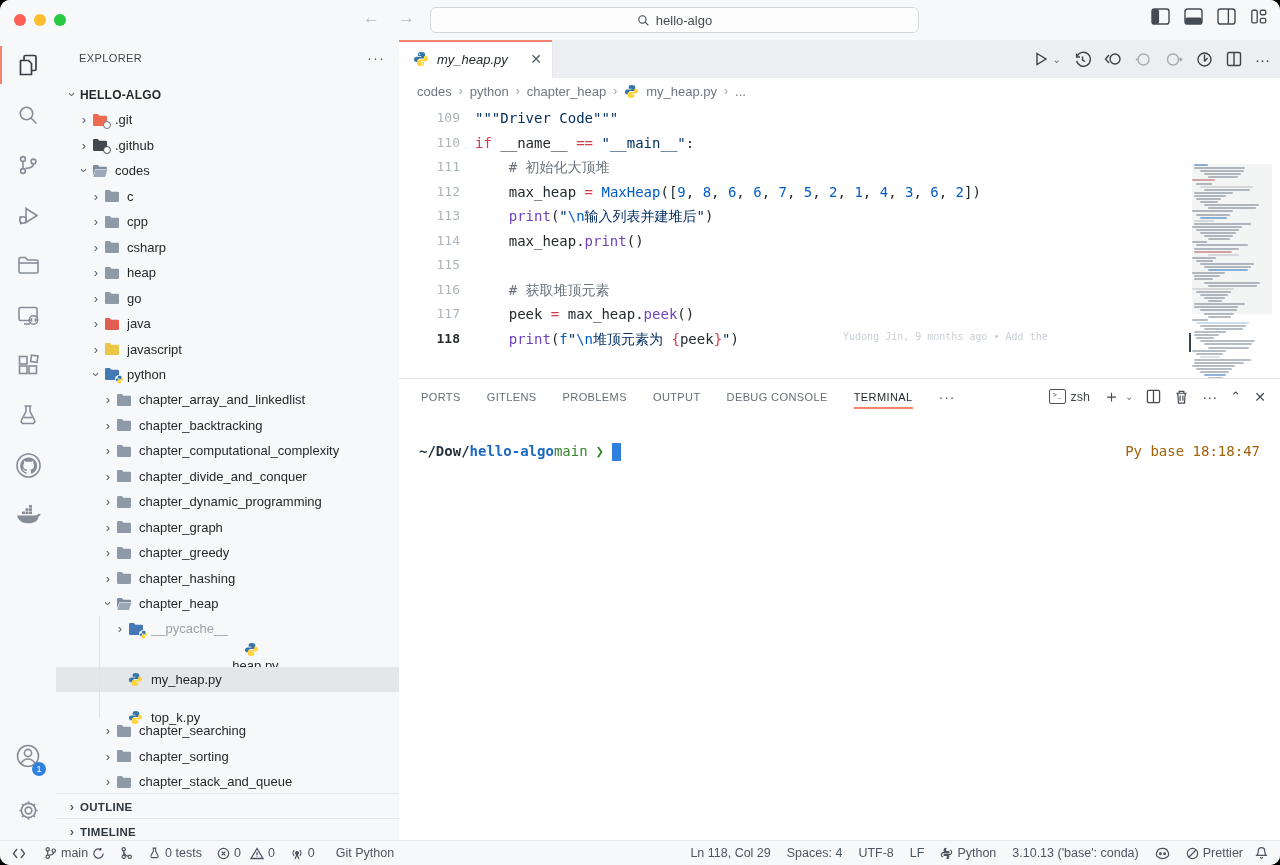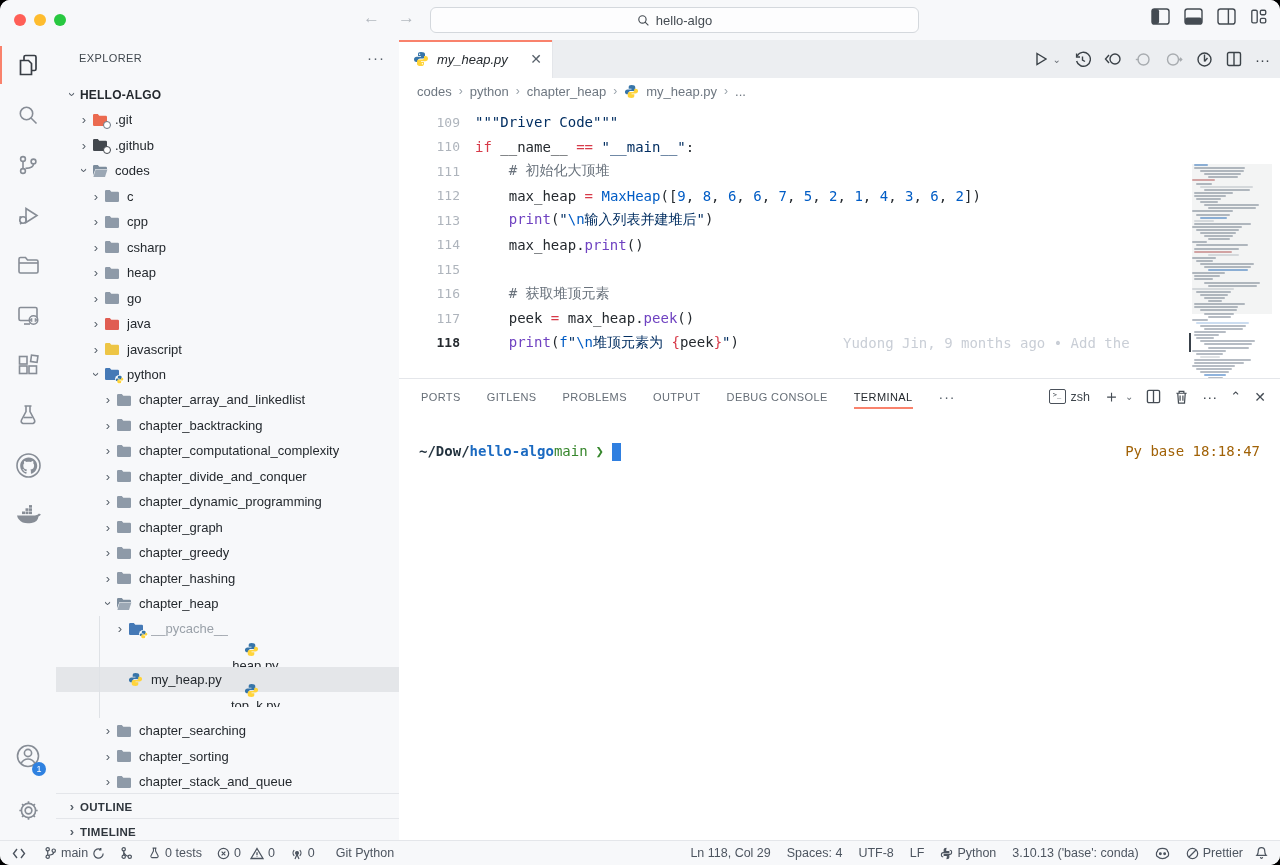--- a/index.html
+++ b/index.html
@@ -43,27 +43,27 @@
   .tab{position:relative;width:154px;background:#fff;border-right:1px solid #e4e6ea;display:flex;align-items:center;gap:7px;padding:0 10px 0 14px;box-sizing:border-box;}
   .tab::before{content:"";position:absolute;left:0;top:0;right:0;height:2px;background:#f9826c;}
   .tab-label{font-style:italic;font-size:13px;color:#24292e;}
   .tab-close{margin-left:auto;color:#57606a;font-size:14px;}
   .ed-actions{position:absolute;right:10px;top:0;height:38px;display:flex;align-items:center;gap:13px;color:#454c54;background:#eceef1;padding-left:8px;}
   .ed-actions .faded{opacity:.38;}
   .breadcrumbs{position:absolute;left:0;top:38px;right:0;height:26px;display:flex;align-items:center;padding-left:18px;gap:7px;font-size:13px;color:#6e7781;background:#fff;}
   .bc-sep{color:#9aa3ab;font-size:12px;}
   
   .codearea{position:absolute;left:0;top:64px;right:0;height:274px;overflow:hidden;background:#fff;}
-  .cline{position:absolute;left:0;right:88px;height:24.5px;display:flex;align-items:center;font-family:"DejaVu Sans Mono",monospace;font-size:14px;white-space:pre;}
+  .cline{position:absolute;left:0;right:88px;height:24.5px;display:flex;font-family:"DejaVu Sans Mono",monospace;font-size:14px;white-space:pre;}
   .lnum{width:61px;text-align:right;color:#aeb4bc;font-size:13px;flex:none;font-family:"DejaVu Sans Mono",monospace;}
   .lnum.cur{color:#24292e;font-weight:bold;}
   .ctext{padding-left:15px;}
   .tok-k{color:#d73a49}.tok-str{color:#032f62}.tok-esc{color:#005cc5}.tok-num{color:#005cc5}
   .tok-fn{color:#6f42c1}.tok-com{color:#6a737d}.tok-def{color:#24292e}.tok-br{color:#d73a49}
-  .gitlens{position:absolute;left:444px;color:#c9ced6;font-family:"DejaVu Sans Mono",monospace;font-size:14px;white-space:pre;}
+  .gitlens{position:absolute;left:444px;color:#c9ced6;font-family:"DejaVu Sans Mono",monospace;font-size:10px;white-space:pre;}
   .cursorbar{position:absolute;left:790px;top:2px;width:2px;height:19px;background:#39414a;}
   .minimap{position:absolute;right:8px;top:60px;width:80px;height:280px;overflow:hidden;}
   .mm-slider{position:absolute;left:0;right:0;top:0;height:150px;background:rgba(100,110,120,.08);}
   .mm-line{height:2px;border-radius:1px;margin-bottom:1.1px;}
   
   .panel{position:absolute;left:0;top:338px;right:0;height:462px;background:#fff;border-top:1px solid #e4e6ea;}
   .panel-tabs{display:flex;align-items:center;height:35px;padding-left:22px;gap:26px;font-size:11px;letter-spacing:.4px;color:#656d76;}
   .ptab{position:relative;height:35px;display:flex;align-items:center;}
   .ptab.active{color:#24292e;}
   .ptab.active::after{content:"";position:absolute;left:0;right:0;bottom:5px;height:2px;background:#f9826c;}
@@ -447,21 +447,21 @@
         <div class="trow sel" style="top: 585.35px; padding-left: 56px;">
           <span class="chev"></span>
           <span class="ticon">
             <svg width="15" height="15" viewBox="0 0 16 16">
               <path fill="#3775a9" d="M8 1C5.8 1 5 1.9 5 3.1V5h3v.8H3.7C2.2 5.8 1 6.8 1 8.5S2.2 11 3.7 11H5V9.3C5 8.1 6 7.4 7.2 7.4h3C11.3 7.4 12 6.6 12 5.5V3.1C12 1.9 10.7 1 8 1z"></path>
               <path fill="#ffd43b" d="M8 15c2.2 0 3-.9 3-2.1V11H8v-.8h4.3c1.5 0 2.7-1 2.7-2.7S13.8 5 12.3 5H11v1.7C11 7.9 10 8.6 8.8 8.6h-3C4.7 8.6 4 9.4 4 10.5v2.4C4 14.1 5.3 15 8 15z"></path>
             </svg>
           </span>
           <span class="tlabel">my_heap.py</span>
         </div>
-        <div class="trow" style="top: 600px; padding-left: 56px; flex-direction: column;">
+        <div class="trow" style="top: 623px; padding-left: 56px;">
           <span class="chev"></span>
           <span class="ticon">
             <svg width="15" height="15" viewBox="0 0 16 16">
               <path fill="#3775a9" d="M8 1C5.8 1 5 1.9 5 3.1V5h3v.8H3.7C2.2 5.8 1 6.8 1 8.5S2.2 11 3.7 11H5V9.3C5 8.1 6 7.4 7.2 7.4h3C11.3 7.4 12 6.6 12 5.5V3.1C12 1.9 10.7 1 8 1z"></path>
               <path fill="#ffd43b" d="M8 15c2.2 0 3-.9 3-2.1V11H8v-.8h4.3c1.5 0 2.7-1 2.7-2.7S13.8 5 12.3 5H11v1.7C11 7.9 10 8.6 8.8 8.6h-3C4.7 8.6 4 9.4 4 10.5v2.4C4 14.1 5.3 15 8 15z"></path>
             </svg>
           </span>
           <span class="tlabel">top_k.py</span>
         </div>
         <div class="trow" style="top: 636.25px; padding-left: 44px;">

